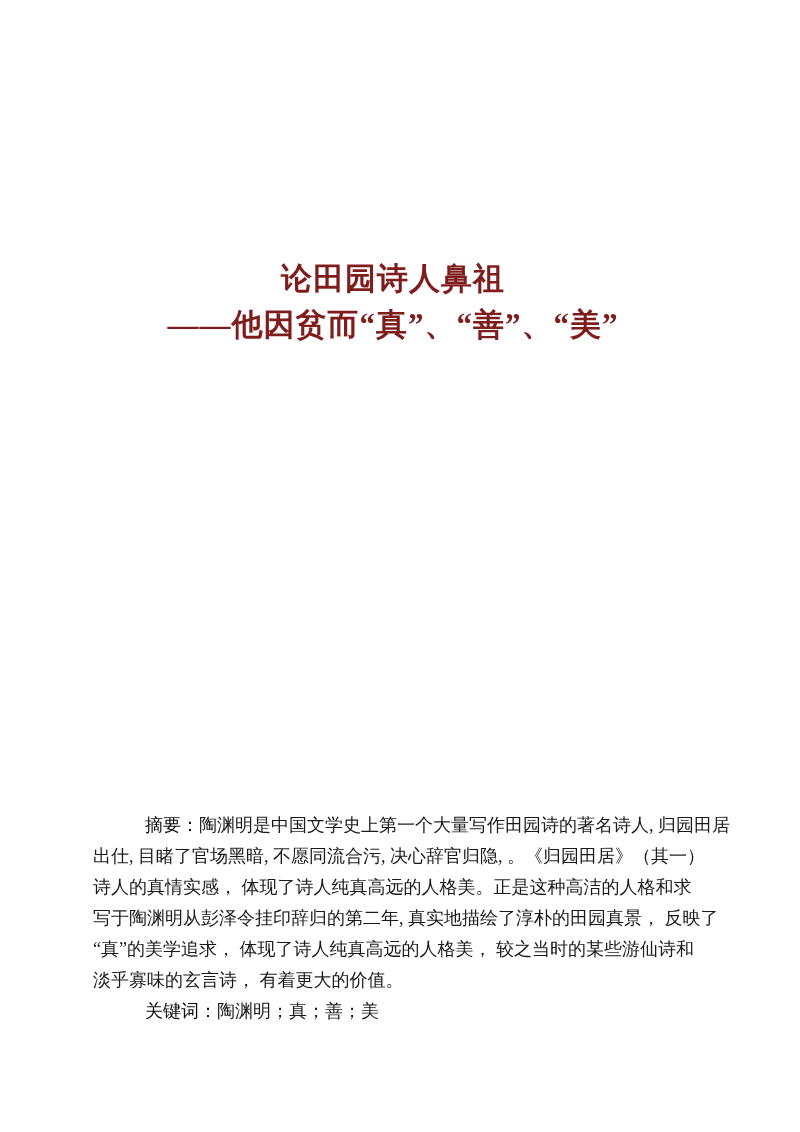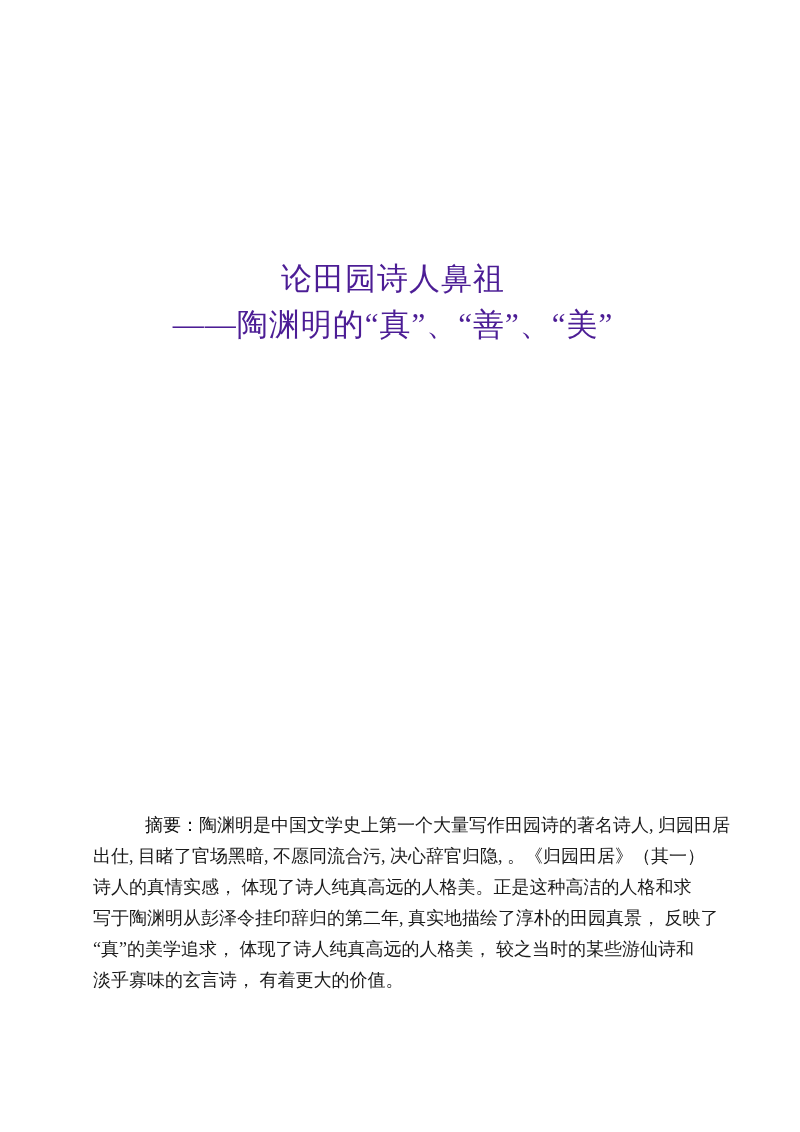--- a/index.html
+++ b/index.html
@@ -15,24 +15,24 @@
     overflow: hidden;
     font-family: "Liberation Serif", "DejaVu Serif", serif;
     color: #111111;
   }
   .title-block {
     position: absolute;
     left: 93px;
     top: 256px;
     width: 600px;
     text-align: center;
-    font-weight: normal;
+    font-weight: bold;
     font-size: 31px;
     line-height: 46px;
-    color: #4c1d95;
+    color: #7f1d1d;
     letter-spacing: 1px;
   }
   .abstract-block {
     position: absolute;
     left: 93px;
     top: 810px;
     width: 600px;
     font-size: 18px;
     line-height: 31px;
     color: #1a1a1a;
@@ -50,27 +50,30 @@
     color: #0a0a0a;
   }
 </style>
 </head>
 <body>
 
 <div class="page">
 
   <div class="title-block">
     <div class="text-line">论田园诗人鼻祖</div>
-    <div class="text-line">——陶渊明的“真”、“善”、“美”</div>
+    <div class="text-line">——他因贫而“真”、“善”、“美”</div>
   </div>
 
   <div class="abstract-block">
     <p class="text-line indent-2">
       <span class="bold-label">摘要：</span><span>陶渊明是中国文学史上第一个大量写作田园诗的著名诗人, 归园田居</span>
     </p>
     <p class="text-line">出仕, 目睹了官场黑暗, 不愿同流合污, 决心辞官归隐, 。《归园田居》（其一）</p>
     <p class="text-line">诗人的真情实感， 体现了诗人纯真高远的人格美。正是这种高洁的人格和求</p>
     <p class="text-line">写于陶渊明从彭泽令挂印辞归的第二年, 真实地描绘了淳朴的田园真景， 反映了</p>
     <p class="text-line">“真”的美学追求， 体现了诗人纯真高远的人格美， 较之当时的某些游仙诗和</p>
     <p class="text-line">淡乎寡味的玄言诗， 有着更大的价值。</p>
+    <p class="text-line indent-2">
+      <span class="bold-label">关键词：</span><span>陶渊明；真；善；美</span>
+    </p>
   </div>
 
 </div>
 
 </body></html>

